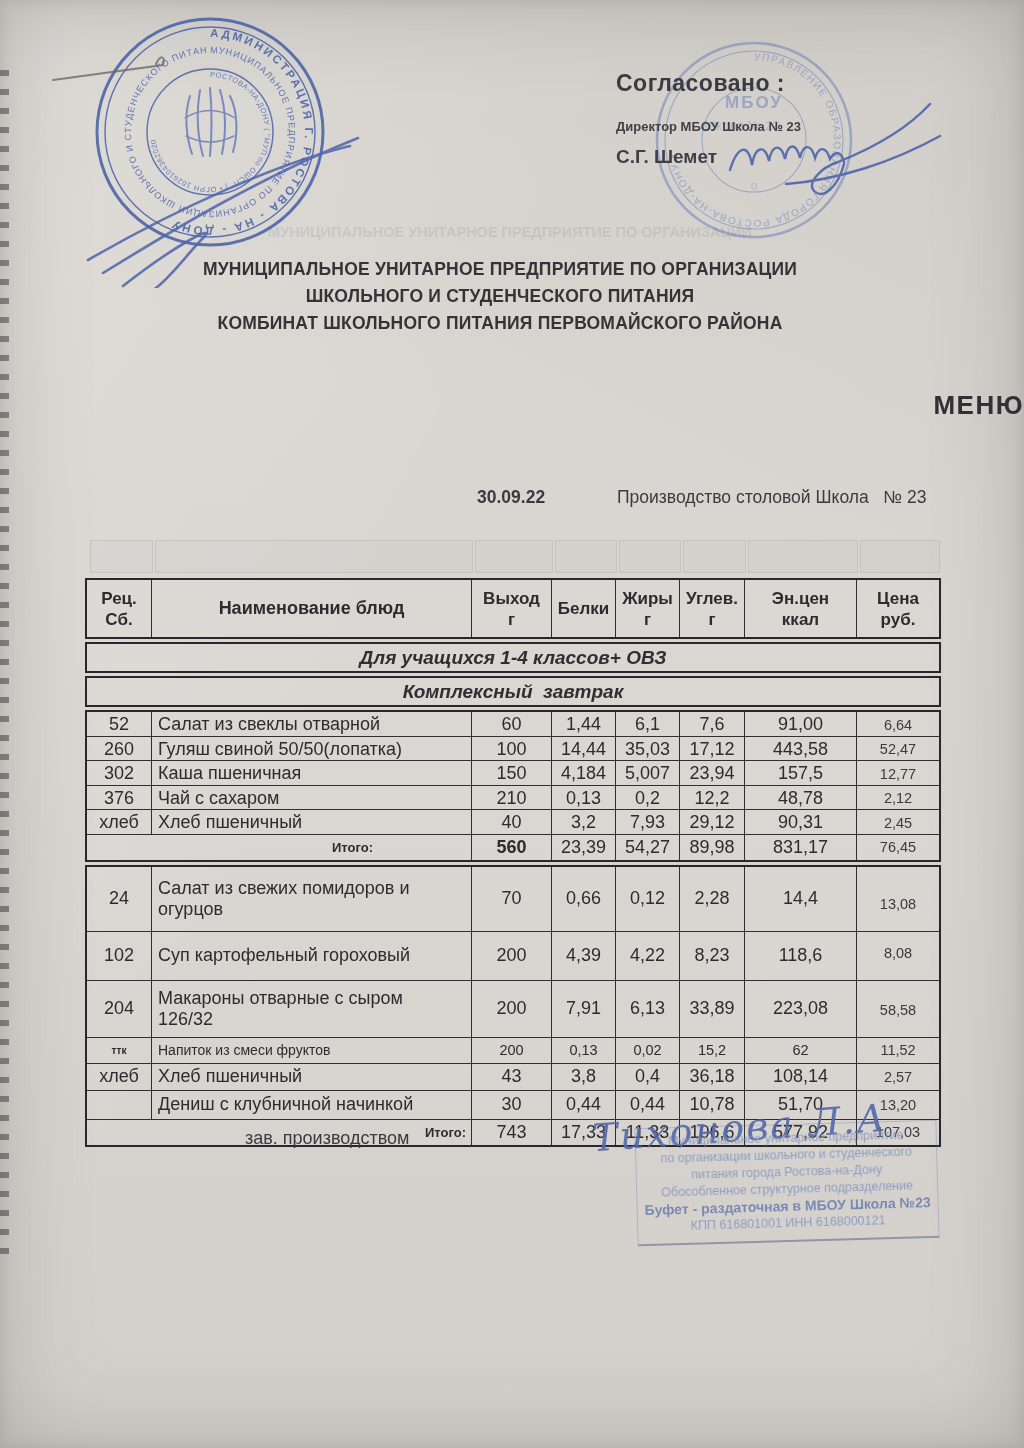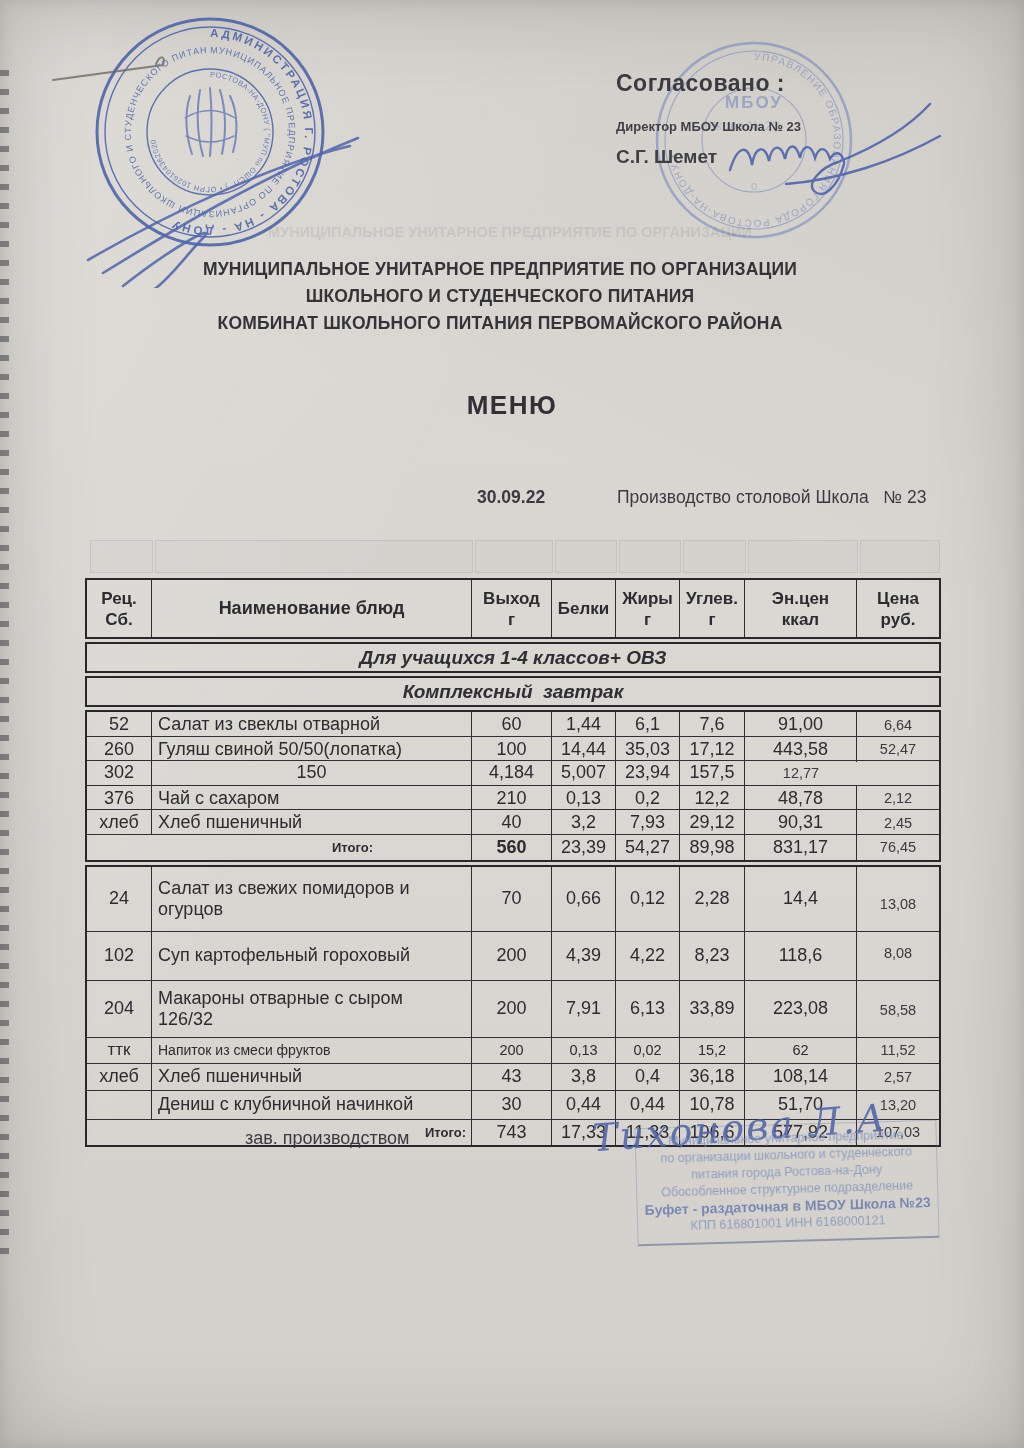--- a/index.html
+++ b/index.html
@@ -25,21 +25,21 @@
   
   .approval{position:absolute;left:616px;top:72px;line-height:1;}
   .approval .t1{font-size:23px;font-weight:bold;letter-spacing:.5px;color:#3a3a40;}
   .approval .t2{font-size:13px;font-weight:bold;margin-top:25px;color:#3f3f46;}
   .approval .t3{font-size:19px;font-weight:bold;margin-top:14px;color:#3f3f46;}
   
   .ghost-title{position:absolute;left:150px;top:224px;width:720px;text-align:center;
     font-size:14.5px;font-weight:bold;color:#5a5a62;opacity:.13;filter:blur(.4px);}
   .org-title{position:absolute;left:105px;top:256px;width:790px;text-align:center;
     font-size:17.5px;font-weight:bold;line-height:27px;color:#333338;letter-spacing:.2px;}
-  .doc-title{position:absolute;left:0;top:390px;width:1024px;text-align:center;
+  .doc-title{position:absolute;left:0;top:390px;width:1024px;text-align:right;
     font-size:26px;font-weight:bold;letter-spacing:1.5px;color:#303036;}
   .date-line{position:absolute;left:0;top:487px;width:1024px;font-size:17.5px;color:#3a3a40;}
   .date-line .d{position:absolute;left:477px;font-weight:bold;}
   .date-line .p{position:absolute;left:617px;white-space:pre-wrap;}
   
   .ghost-header{position:absolute;left:90px;top:540px;width:852px;height:33px;opacity:.5;
     display:grid;grid-template-columns:65px 320px 80px 64px 64px 65px 112px auto;filter:blur(.5px);}
   .ghost-header div{border:1px solid rgba(115,115,124,.34);background:rgba(150,150,158,.10);margin-right:2px;}
   
   .menu-table{position:absolute;left:85px;top:578px;width:856px;}
@@ -58,21 +58,21 @@
   .tband{height:27px;display:flex;align-items:center;justify-content:center;
     font-style:italic;font-weight:bold;font-size:19px;color:#2e2e33;white-space:pre-wrap;}
   
   .trow{border-top:1.6px solid #2e2e33;}
   .trow:first-child{border-top:none;}
   .c-id{font-size:18px;}
   .c-name{justify-content:flex-start;text-align:left;padding:2px 6px;font-size:18px;line-height:21px;
     white-space:pre-wrap;}
   .c-num{font-size:18px;}
   .c-price{font-size:14.5px;color:#3a3a40;}
-  .v-small .c-id{font-size:17px;}
+  .v-small .c-id{font-size:10px;font-weight:bold;}
   .v-small .c-name{font-size:14px;}
   .v-small .c-num{font-size:14.5px;}
   .v-tall .c-price{align-items:flex-end;padding-bottom:19px;}
   .trow-total .c-label{grid-column:1 / 3;justify-content:flex-end;font-weight:bold;font-size:13px;
     padding-right:5px;}
   #breakfast-rows .trow{height:23.5px;}
   #breakfast-rows .trow-total{height:25px;}
   #breakfast-rows .trow-total .c-label{padding-right:98px;}
   #breakfast-rows .trow-total .c-out{font-weight:bold;}
   #lunch-rows .trow:nth-child(1){height:64px;}
@@ -249,20 +249,21 @@
           <div class="cell c-name">Гуляш свиной 50/50(лопатка)</div>
           <div class="cell c-num">100</div>
           <div class="cell c-num">14,44</div>
           <div class="cell c-num">35,03</div>
           <div class="cell c-num">17,12</div>
           <div class="cell c-num">443,58</div>
           <div class="cell c-price">52,47</div>
         </div>
         <div class="trow grid8 v-normal">
           <div class="cell c-id">302</div>
+          <div class="cell c-name">Каша пшеничная</div>
           <div class="cell c-num">150</div>
           <div class="cell c-num">4,184</div>
           <div class="cell c-num">5,007</div>
           <div class="cell c-num">23,94</div>
           <div class="cell c-num">157,5</div>
           <div class="cell c-price">12,77</div>
         </div>
         <div class="trow grid8 v-normal">
           <div class="cell c-id">376</div>
           <div class="cell c-name">Чай с сахаром</div>

